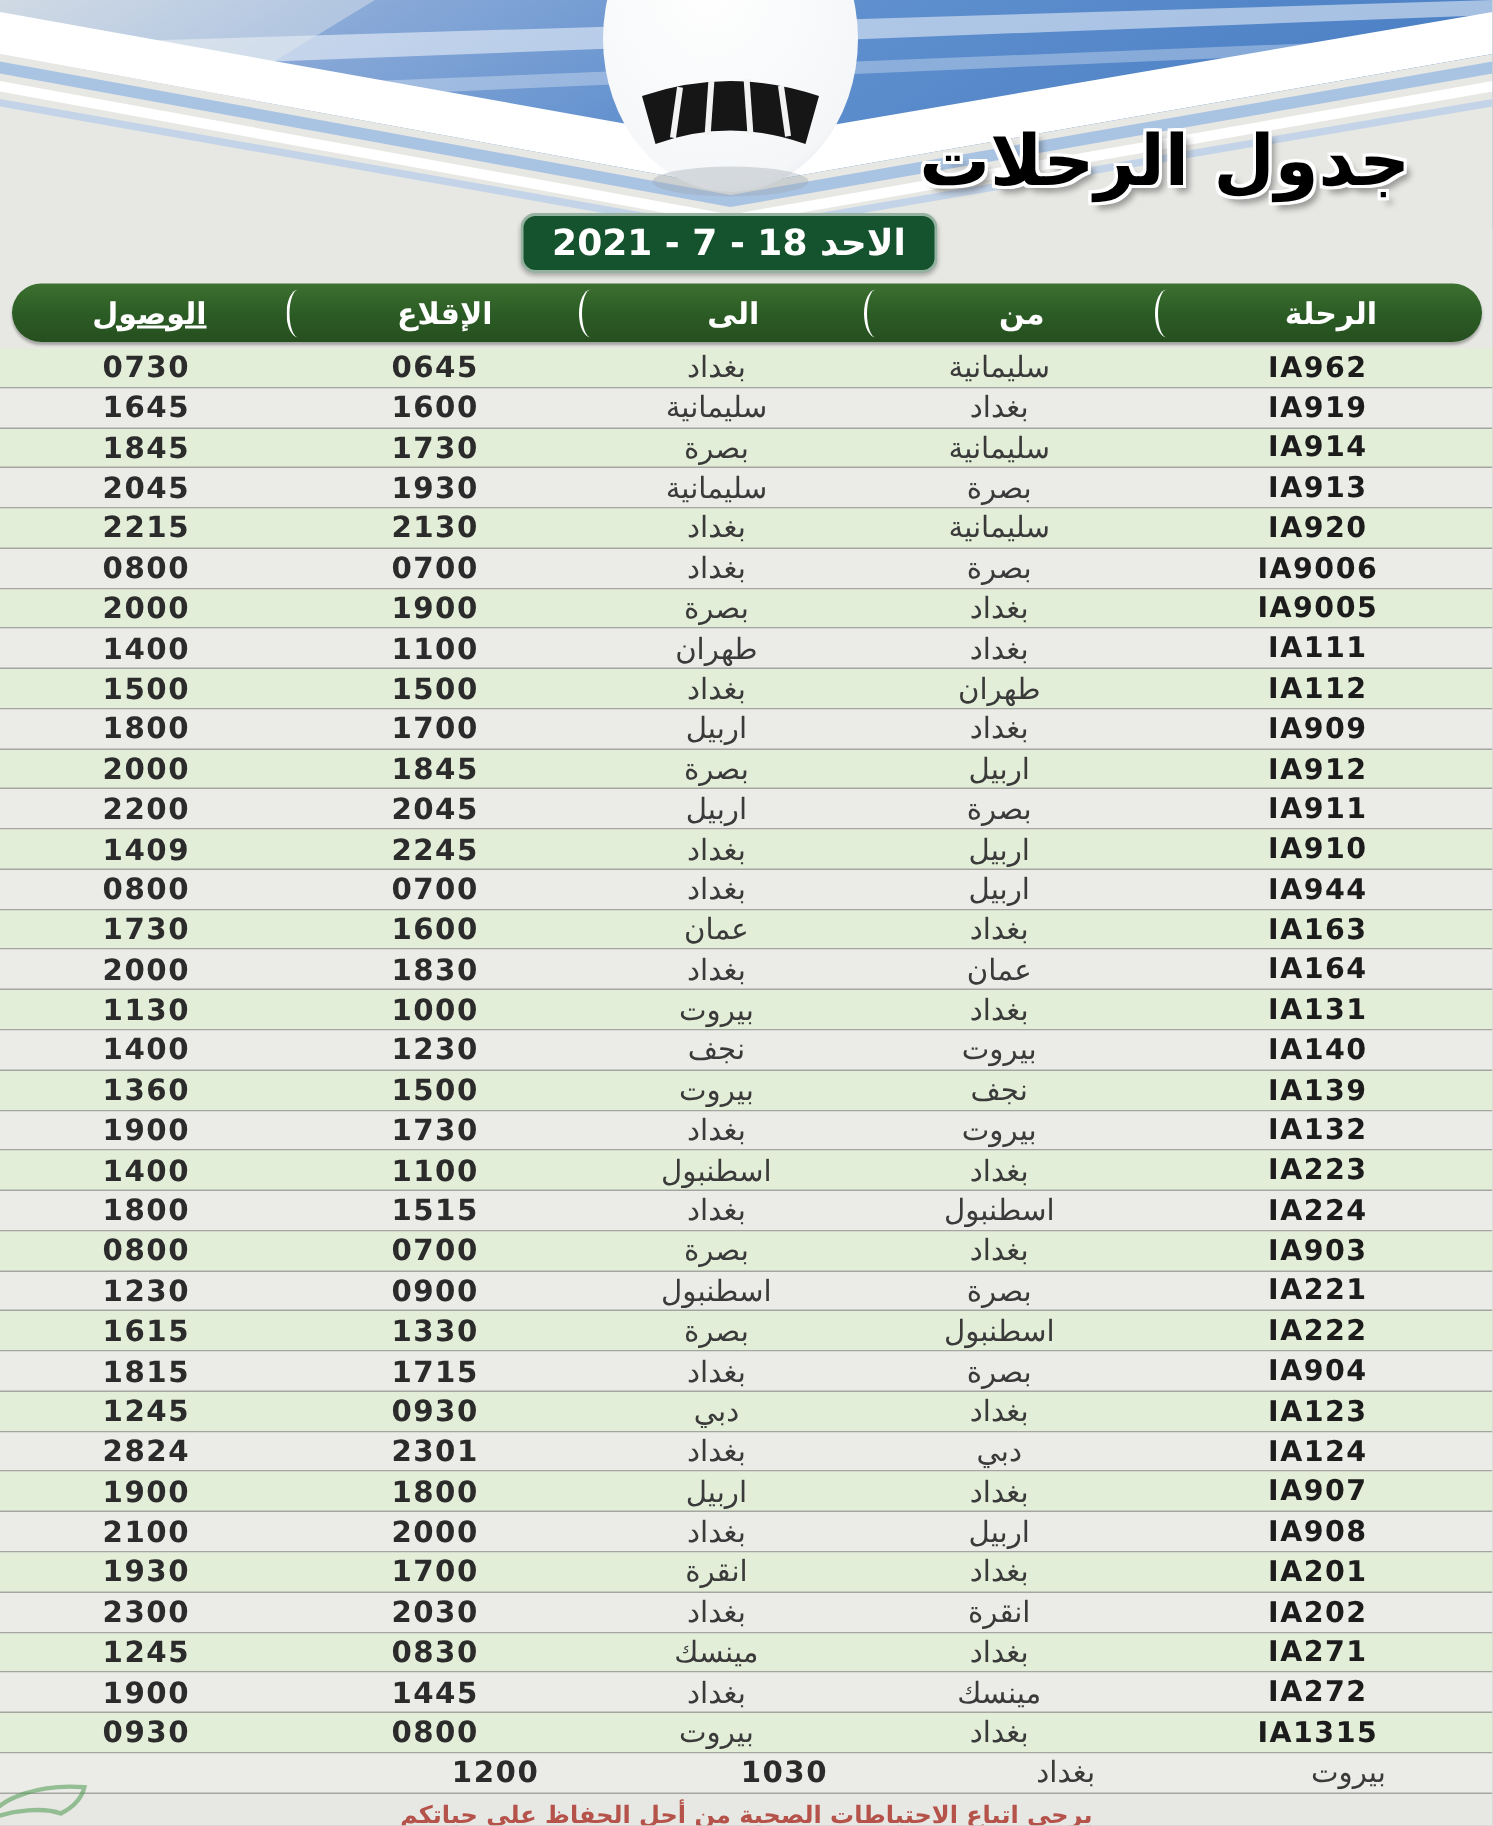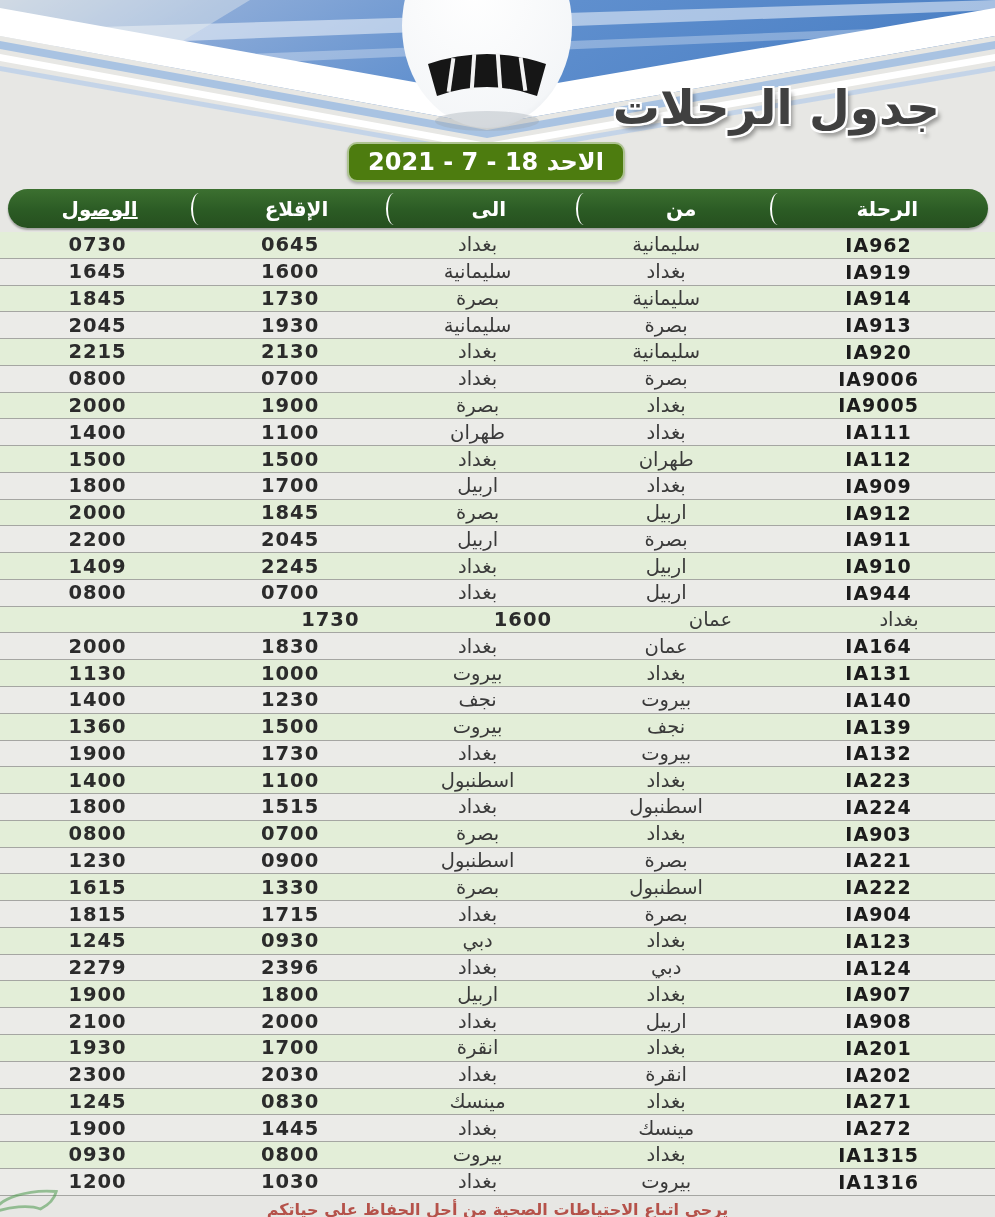--- a/index.html
+++ b/index.html
@@ -22,30 +22,30 @@
     font-size:26px; font-weight:bold; color:#2e7d32; line-height:1.1; direction:rtl;
     text-shadow:0 0 2px #ffffff, 0 0 4px #ffffffcc;
   }
   .logo-en {
     font-size:25px; font-weight:bold; color:#2e7d32; letter-spacing:1px;
     text-shadow:0 0 2px #ffffff, 0 0 4px #ffffffcc;
   }
 
   .page-title {
     position:absolute; top:80px; right:55px; direction:rtl;
-    font-size:47px; font-weight:bold; color:#404040;
+    font-size:47px; font-weight:bold; color:#000000;
     text-shadow:
       2px 0 0 #fff, -2px 0 0 #fff, 0 2px 0 #fff, 0 -2px 0 #fff,
       2px 2px 0 #fff, -2px -2px 0 #fff, 2px -2px 0 #fff, -2px 2px 0 #fff,
       4px 5px 4px rgba(0,0,0,0.35);
   }
 
   .date-badge {
     position:absolute; top:142px; left:347px; width:278px; height:40px;
-    background:#4d7c0f; border:2px solid rgba(255,255,255,0.55); border-radius:10px;
+    background:#14532d; border:2px solid rgba(255,255,255,0.55); border-radius:10px;
     color:#fff; font-size:24px; font-weight:bold; direction:rtl;
     display:flex; align-items:center; justify-content:center;
     box-shadow:0 2px 3px rgba(0,0,0,0.25);
   }
 
   
   .thead {
     position:absolute; top:189px; left:8px; width:980px; height:39px;
     background:linear-gradient(180deg,#3c7030 0%, #2b5b24 55%, #264f1f 100%);
     border-radius:20px; direction:rtl;
@@ -265,20 +265,21 @@
 
     <div class="row even">
       <div class="cell flight">IA944</div>
       <div class="cell from">اربيل</div>
       <div class="cell to">بغداد</div>
       <div class="cell dep">0700</div>
       <div class="cell arr">0800</div>
     </div>
 
     <div class="row odd">
+      <div class="cell flight">IA163</div>
       <div class="cell from">بغداد</div>
       <div class="cell to">عمان</div>
       <div class="cell dep">1600</div>
       <div class="cell arr">1730</div>
     </div>
 
     <div class="row even">
       <div class="cell flight">IA164</div>
       <div class="cell from">عمان</div>
       <div class="cell to">بغداد</div>
@@ -371,22 +372,22 @@
       <div class="cell from">بغداد</div>
       <div class="cell to">دبي</div>
       <div class="cell dep">0930</div>
       <div class="cell arr">1245</div>
     </div>
 
     <div class="row even">
       <div class="cell flight">IA124</div>
       <div class="cell from">دبي</div>
       <div class="cell to">بغداد</div>
-      <div class="cell dep">2396</div>
-      <div class="cell arr">2279</div>
+      <div class="cell dep">2301</div>
+      <div class="cell arr">2824</div>
     </div>
 
     <div class="row odd">
       <div class="cell flight">IA907</div>
       <div class="cell from">بغداد</div>
       <div class="cell to">اربيل</div>
       <div class="cell dep">1800</div>
       <div class="cell arr">1900</div>
     </div>
 
@@ -432,21 +433,20 @@
 
     <div class="row odd">
       <div class="cell flight">IA1315</div>
       <div class="cell from">بغداد</div>
       <div class="cell to">بيروت</div>
       <div class="cell dep">0800</div>
       <div class="cell arr">0930</div>
     </div>
 
     <div class="row even">
-      <div class="cell flight">IA1316</div>
       <div class="cell from">بيروت</div>
       <div class="cell to">بغداد</div>
       <div class="cell dep">1030</div>
       <div class="cell arr">1200</div>
     </div>
   </div>
 
   <div class="notice">يرجى اتباع الاحتياطات الصحية من أجل الحفاظ على حياتكم</div>
 
   <svg class="watermark" width="70" height="44" viewBox="0 0 120 62">

